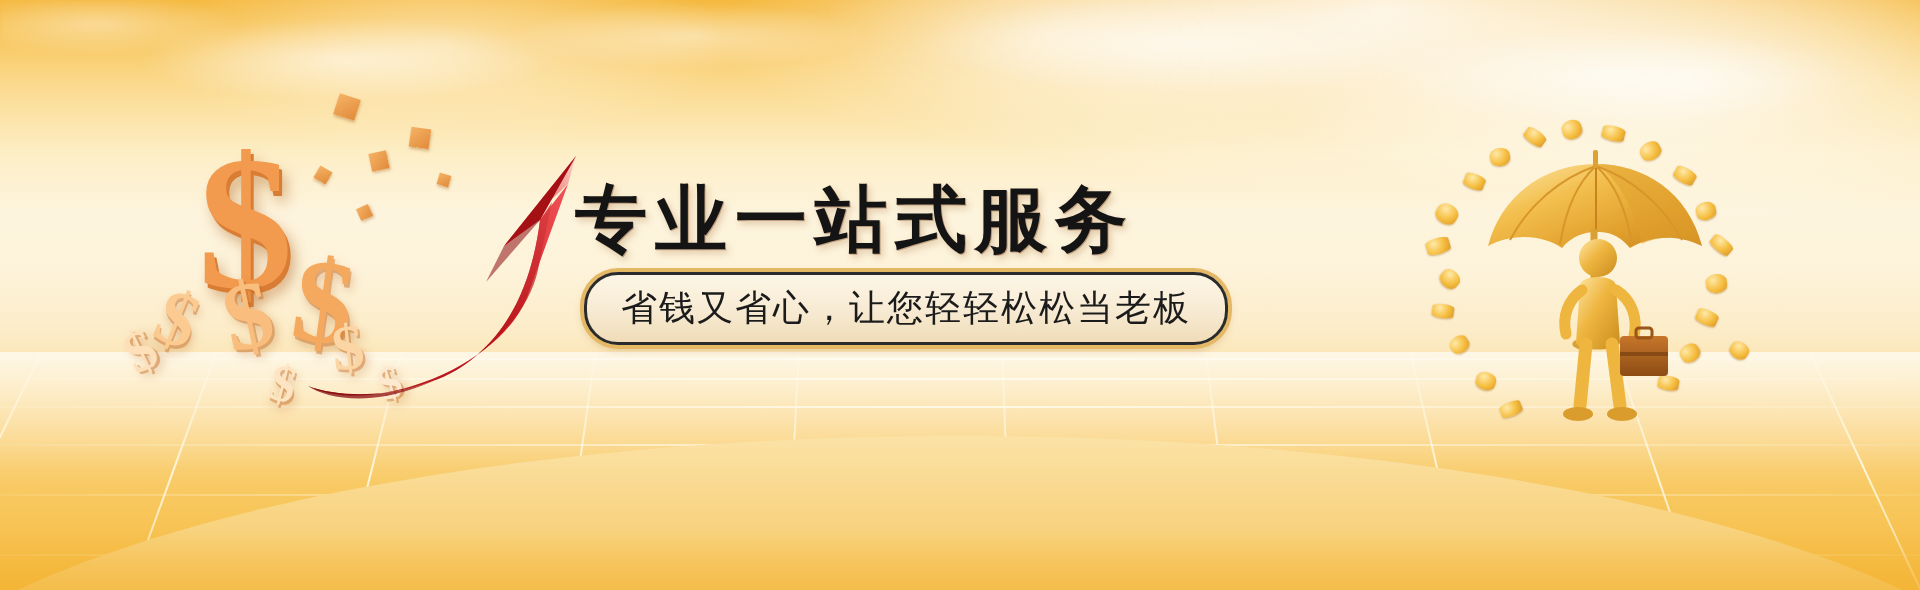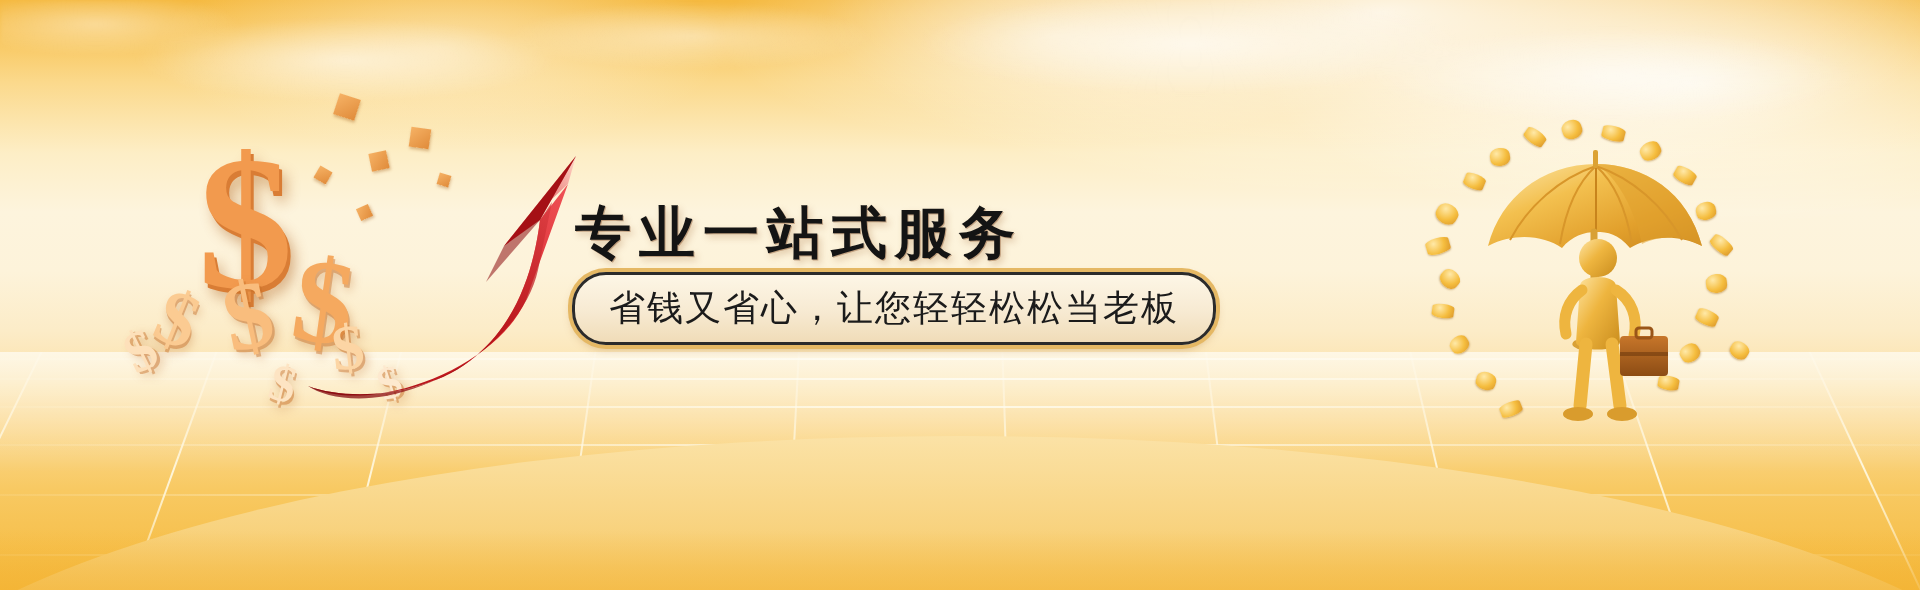--- a/index.html
+++ b/index.html
@@ -105,29 +105,28 @@
     box-shadow:1px 2px 3px rgba(160,90,20,.35);
   }
 
   
   .arrow-wrap{position:absolute;left:290px;top:150px;width:320px;height:260px;}
 
   
   .headline{
     position:absolute;left:575px;top:172px;
     font-family:"DejaVu Sans","Liberation Sans",sans-serif;
-    font-weight:bold;font-size:56px;letter-spacing:8px;color:#141414;
+    font-weight:bold;font-size:72px;letter-spacing:8px;color:#141414;
     white-space:nowrap;
     text-shadow:1px 1px 0 rgba(120,60,20,.35), 3px 4px 7px rgba(150,90,35,.28);
-    margin-top:24px;
   }
 
   
   .sub-pill{
-    position:absolute;left:572px;top:272px;
+    position:absolute;left:584px;top:272px;
     padding:9px 34px;border-radius:34px;
     background:linear-gradient(180deg,#fdf6e6 0%,#f7ead2 55%,#f0dcb8 100%);
     border:3px solid #2b2b2b;
     box-shadow:0 0 0 4px #e5b864, 0 4px 10px rgba(160,100,30,.35);
     white-space:nowrap;
   }
   .sub-text{
     font-family:"DejaVu Sans","Liberation Sans",sans-serif;
     font-size:36px;font-weight:500;color:#1b1b1b;letter-spacing:2px;
   }

